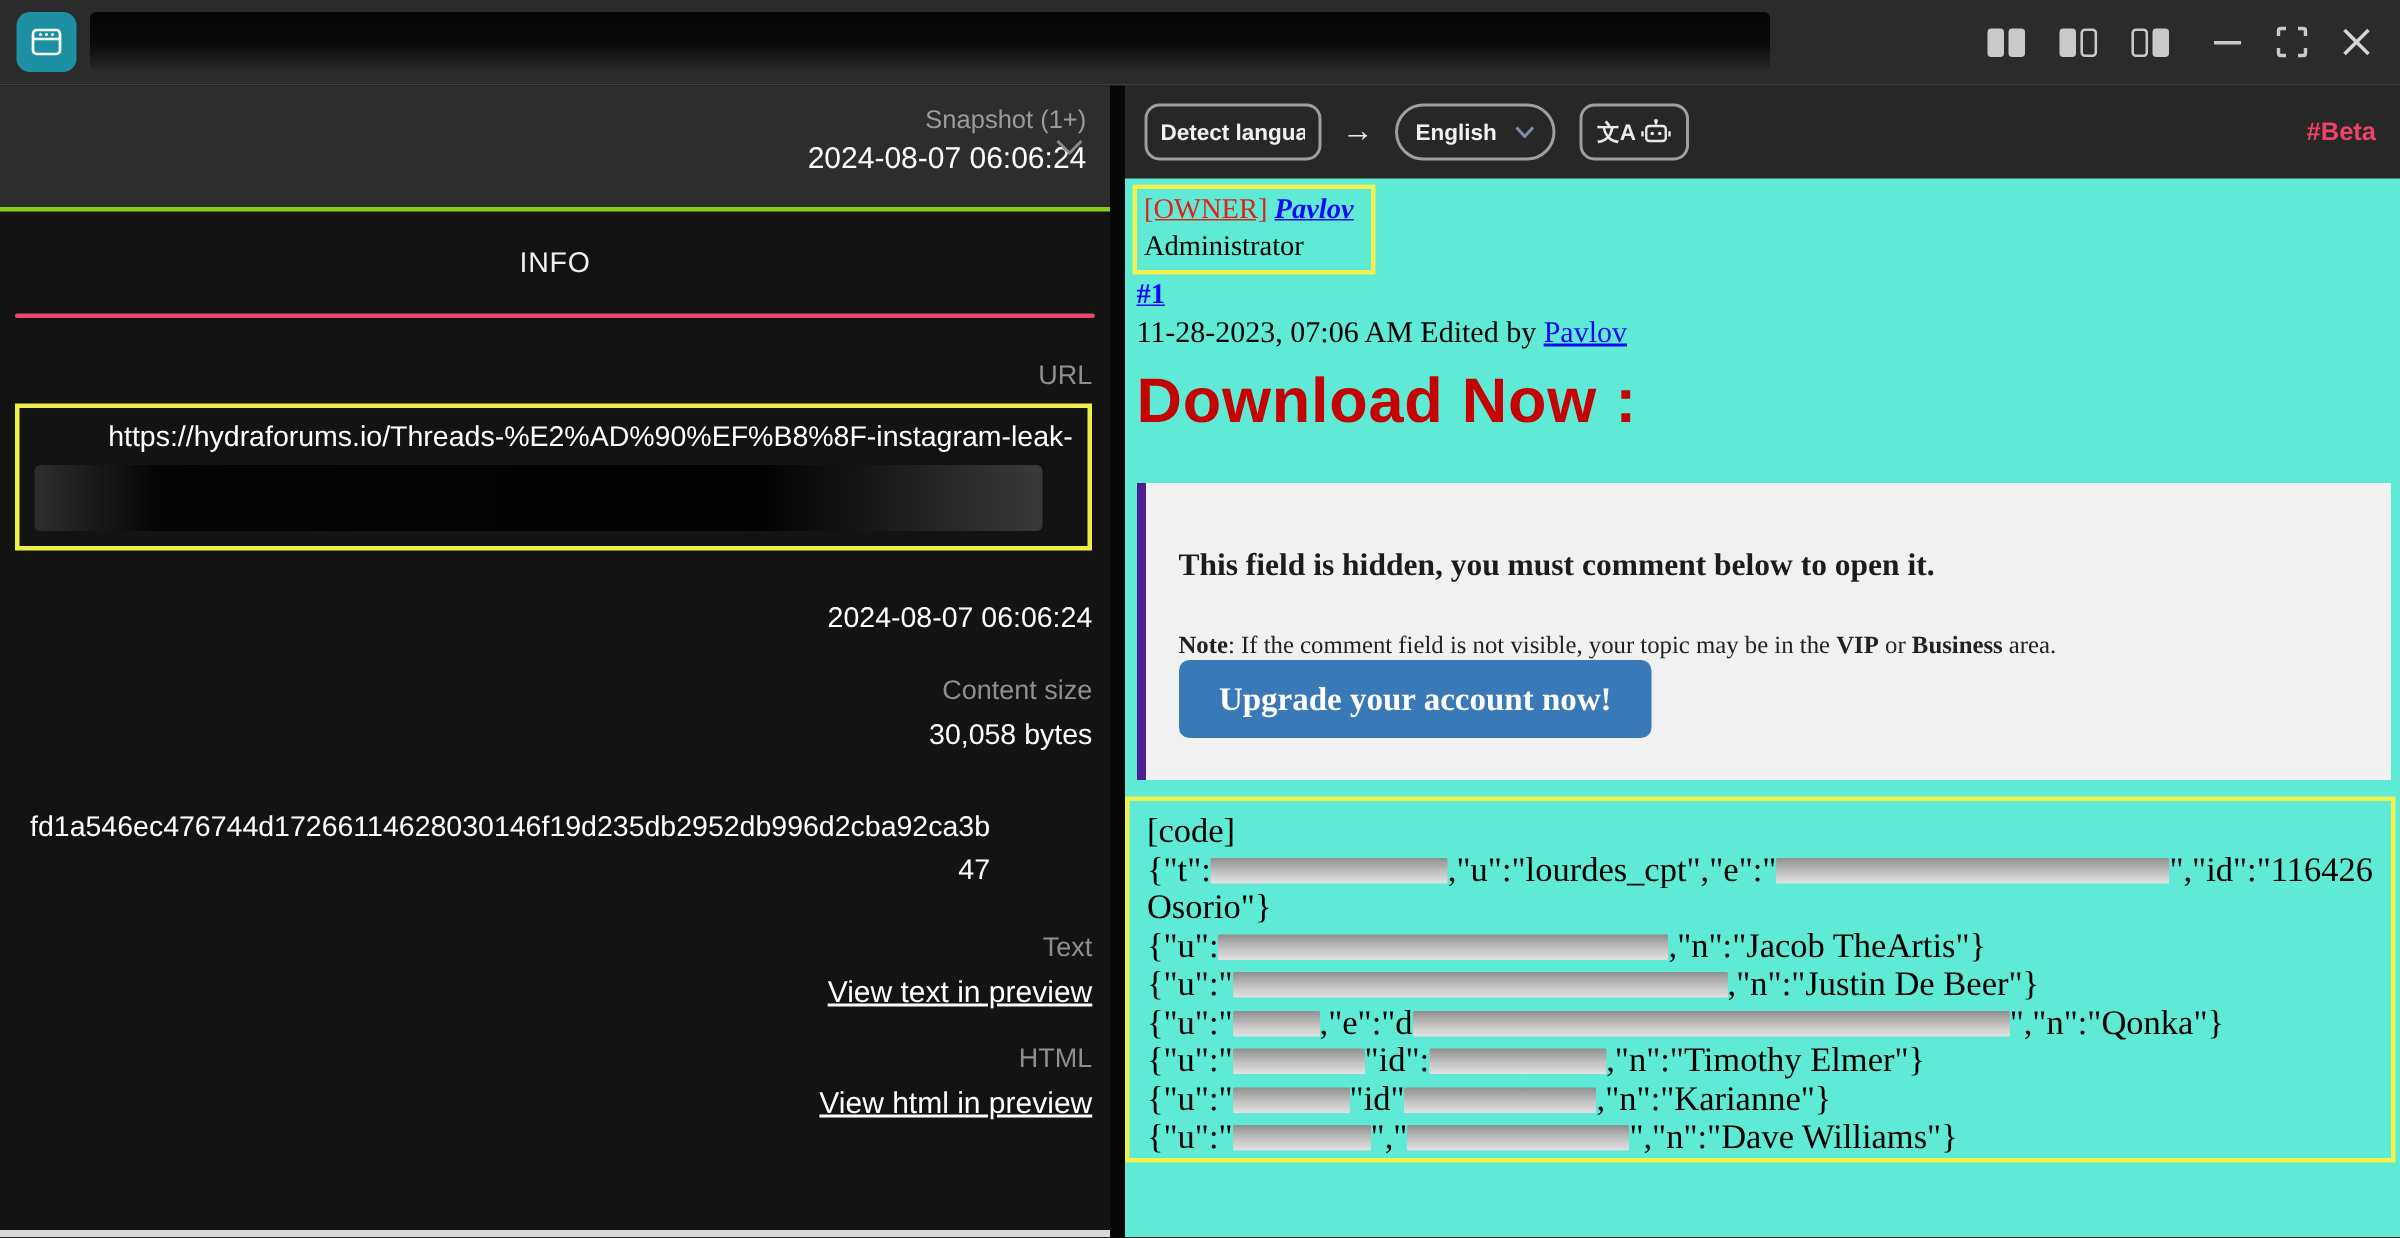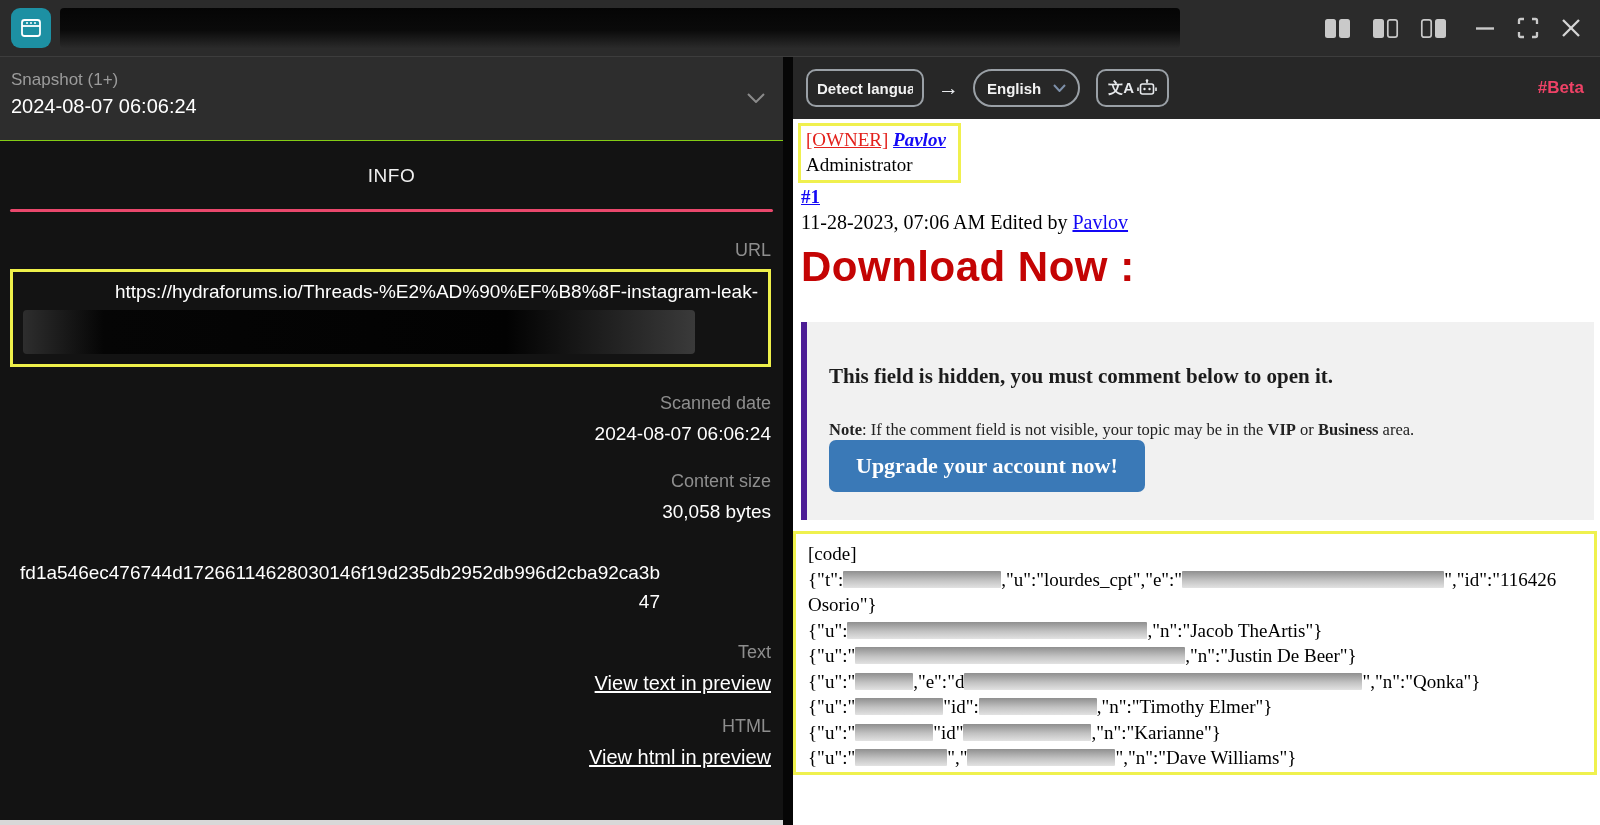--- a/index.html
+++ b/index.html
@@ -12,21 +12,21 @@
   .title-redact { width:1120px; height:40px; margin-left:9px; background:linear-gradient(180deg,#050505 0%,#0a0a0a 55%,#2a2a2a 100%); border-radius:4px; }
   .win-controls { margin-left:auto; display:flex; align-items:center; gap:21px; margin-right:18px; }
   .win-controls svg { display:block; }
 
   
   .main { display:flex; height:768px; }
   .panel-gap { width:10px; background:#060606; }
 
   
   .left-panel { width:783px; background:#131313; position:relative; display:flex; flex-direction:column; }
-  .snap-header { height:84px; background:#2d2d2d; border-bottom:1px solid #84cc16; padding:13px 16px 0 11px; position:relative; cursor:pointer; }
+  .snap-header { height:84px; background:#2d2d2d; border-bottom:3px solid #84cc16; padding:13px 16px 0 11px; position:relative; cursor:pointer;text-align:right; }
   .snap-label { color:#9b9b9b; font-size:17px; }
   .snap-value { color:#ffffff; font-size:20px; font-weight:500; margin-top:5px; }
   .snap-chevron { position:absolute; right:18px; top:36px; }
 
   .info-title { text-align:center; color:#f0f0f0; font-size:19px; letter-spacing:0.5px; padding:24px 0 13px 0; }
   .info-rule { height:3px; background:#e9486c; margin:9px 10px 0 10px; border-radius:2px; }
 
   .fields { padding:28px 12px 0 12px;text-align:right; }
   .f-label { color:#8e8e8e; font-size:18px; }
   .f-value { color:#ffffff; font-size:19px; margin-top:9px; }
@@ -47,36 +47,36 @@
   .btn-outline { border:2px solid #9aa0a6; border-radius:10px; height:38px; display:flex; align-items:center; color:#f2f2f2; font-size:15px; font-weight:600; background:transparent; cursor:pointer; }
   .detect-btn { width:118px; padding:0 9px; }
   .detect-btn span { white-space:nowrap; overflow:hidden; display:block; width:96px; }
   .lang-arrow { color:#e8eaed; font-size:21px; margin:0 14px; }
   .english-btn { padding:0 12px; gap:12px;border-radius:19px; }
   .trans-bot-btn { margin-left:16px; padding:0 10px; gap:3px; }
   .trans-glyph { font-size:15px; font-weight:700; color:#e8eaed; }
   .beta-tag { margin-left:auto; color:#ee4266; font-weight:800; font-size:17px; }
 
   
-  .page { flex:1; background:#ffffff; font-family:"Liberation Serif","DejaVu Serif",serif; color:#000; padding:4px 0 0 8px; overflow:hidden; }
+  .page { flex:1; background:#5eead4; font-family:"Liberation Serif","DejaVu Serif",serif; color:#000; padding:4px 0 0 8px; overflow:hidden; }
   .owner-box { display:inline-block; border:3px solid #f0f04e; padding:1px 12px 3px 5px; margin-left:-3px; line-height:25px; font-size:19px; }
   .owner-tag { color:#e3211c; text-decoration:underline; font-weight:500; }
   .owner-name { color:#1408f5; font-weight:bold; font-style:italic; text-decoration:underline; cursor:pointer; }
   .owner-role { color:#000; }
   .post-num { color:#1408f5; font-weight:bold; text-decoration:underline; font-size:19px; margin-top:3px; cursor:pointer; display:inline-block; }
   .date-line { font-size:20px; margin-top:3px; }
   .date-link { color:#1408f5; text-decoration:underline; cursor:pointer; }
   .download-head { font-family:"Liberation Sans",sans-serif; font-weight:900; color:#c40404; font-size:42px; letter-spacing:0.5px; margin-top:9px; }
 
   .quote { margin:31px 6px 0 0; background:#f1f1f1; border-left:6px solid #4c1d95; padding:42px 24px 28px 22px; }
   .q-head { font-size:21px; font-weight:bold; color:#1c1c1c; }
   .q-note { font-size:16.5px; color:#222; margin-top:31px; }
   .upgrade-btn { display:inline-block; background:#3a79b7; color:#fff; font-weight:bold; font-size:22px; font-family:"Liberation Serif",serif; padding:13px 27px; border-radius:7px; border:none; cursor:pointer; }
 
-  .code-box { margin:11px 3px 0 -8px; border:3px solid #eff14e; padding:7px 12px; height:244px; overflow:hidden; font-size:19px; line-height:25.5px; }
+  .code-box { margin:11px 3px 0 -8px; border:3px solid #eff14e; padding:7px 12px; height:244px; overflow:hidden; font-size:23px; line-height:25.5px; }
   .code-line { white-space:nowrap; overflow:hidden; }
   .redact { display:inline-block; height:17px; margin-bottom:-2px; border-radius:1px;
             background:linear-gradient(180deg,#8f8f8f 0%,#c2c2c2 55%,#e2e2e2 100%); }
 </style>
 </head>
 <body>
 
 <div class="window">
 
   <div class="titlebar">
@@ -135,21 +135,20 @@
       <div class="info-rule"></div>
 
       <div class="fields">
         <div class="f-label">URL</div>
         <div class="url-box">
           <div class="url-text">https://hydraforums.io/Threads-%E2%AD%90%EF%B8%8F-instagram-leak-</div>
           <div class="url-redact"></div>
         </div>
 
         <div class="f-gap"></div>
-        <div class="f-label">Scanned date</div>
         <div class="f-value">2024-08-07 06:06:24</div>
 
         <div class="f-gap"></div>
         <div class="f-label">Content size</div>
         <div class="f-value">30,058 bytes</div>
 
         <div class="f-gap"></div>
         <div class="f-value hash-value">fd1a546ec476744d17266114628030146f19d235db2952db996d2cba92ca3b47</div>
 
         <div class="f-gap"></div>

